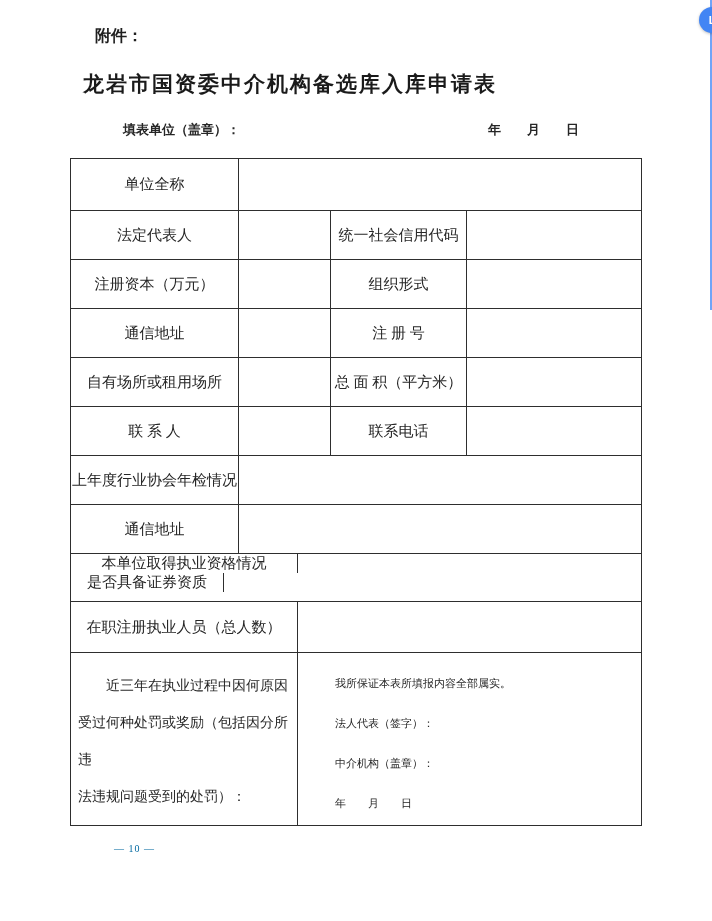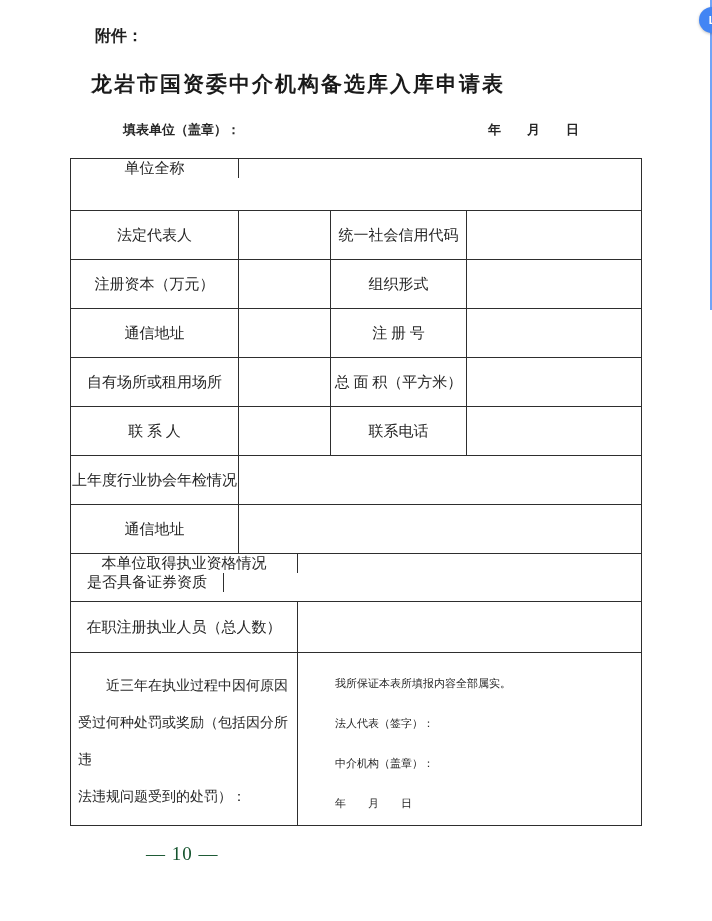--- a/index.html
+++ b/index.html
@@ -9,35 +9,35 @@
     background:#ffffff;
     font-family:"Liberation Serif","DejaVu Serif",serif;
     color:#262626;
     overflow:hidden;
   }
   .attachment {
     position:absolute; left:95px; top:26px;
     font-size:16px; font-weight:bold; color:#1f1f1f;
   }
   .title {
-    position:absolute; left:8px; top:70px; width:580px;
+    position:absolute; left:0; top:70px; width:580px;
     text-align:center; font-size:21px; font-weight:bold;
     letter-spacing:2px; color:#1a1a1a;
   }
   .subheader { position:absolute; left:0; top:121px; width:712px; height:20px; font-size:13px;text-align:center; }
   .fill-unit { position:absolute; left:123px; top:0; font-weight:600; }
   .date-line { position:absolute; left:488px; top:0; font-weight:600; }
 
   .form-table {
     position:absolute; left:70px; top:158px; width:572px; height:668px;
     border:1px solid #2e2e2e;
   }
   .t-row { display:flex; border-bottom:1px solid #2e2e2e; width:100%; }
   .t-row:last-child { border-bottom:none; }
-  .h52 { height:52px;flex-direction:column; } .h49 { height:49px; } .h48 { height:48px;flex-direction:column; }
+  .h52 { height:52px; } .h49 { height:49px; } .h48 { height:48px;flex-direction:column; }
   .h51 { height:51px; } .h173 { height:173px; }
   .cell {
     border-right:1px solid #2e2e2e;
     display:flex; align-items:center; justify-content:center;
     text-align:center; font-size:15px; line-height:1.25;
     overflow:hidden;
   }
   .cell:last-child { border-right:none; }
   .w168 { width:168px; } .w92 { width:92px; } .w136 { width:136px; }
   .w227 { width:227px; } .w96 { width:96px; } .w153 { width:153px; }
@@ -48,21 +48,21 @@
     display:block; text-align:left; font-size:14px;
     padding:14px 6px 0 7px; line-height:37px;
   }
   .penalty-cell .indent { text-indent:2em; }
   .declare-cell {
     display:block; text-align:left; font-size:11px;
     padding:10px 8px 0 37px; line-height:40px;
   }
   .page-number {
     position:absolute; left:114px; top:843px;
-    font-size:19px; color:#14532d; letter-spacing:1px;margin-left:32px;
+    font-size:10px; color:#0369a1; letter-spacing:1px;
   }
 
   .fab {
     position:absolute; top:7px; right:-13px;
     width:26px; height:26px; border-radius:50%;
     background:#4285f4;
     display:flex; align-items:center; justify-content:center;
     color:#ffffff; font-size:11px; font-weight:bold;
     font-family:"Liberation Sans","DejaVu Sans",sans-serif;
     box-shadow:0 1px 3px rgba(0,0,0,.25);

